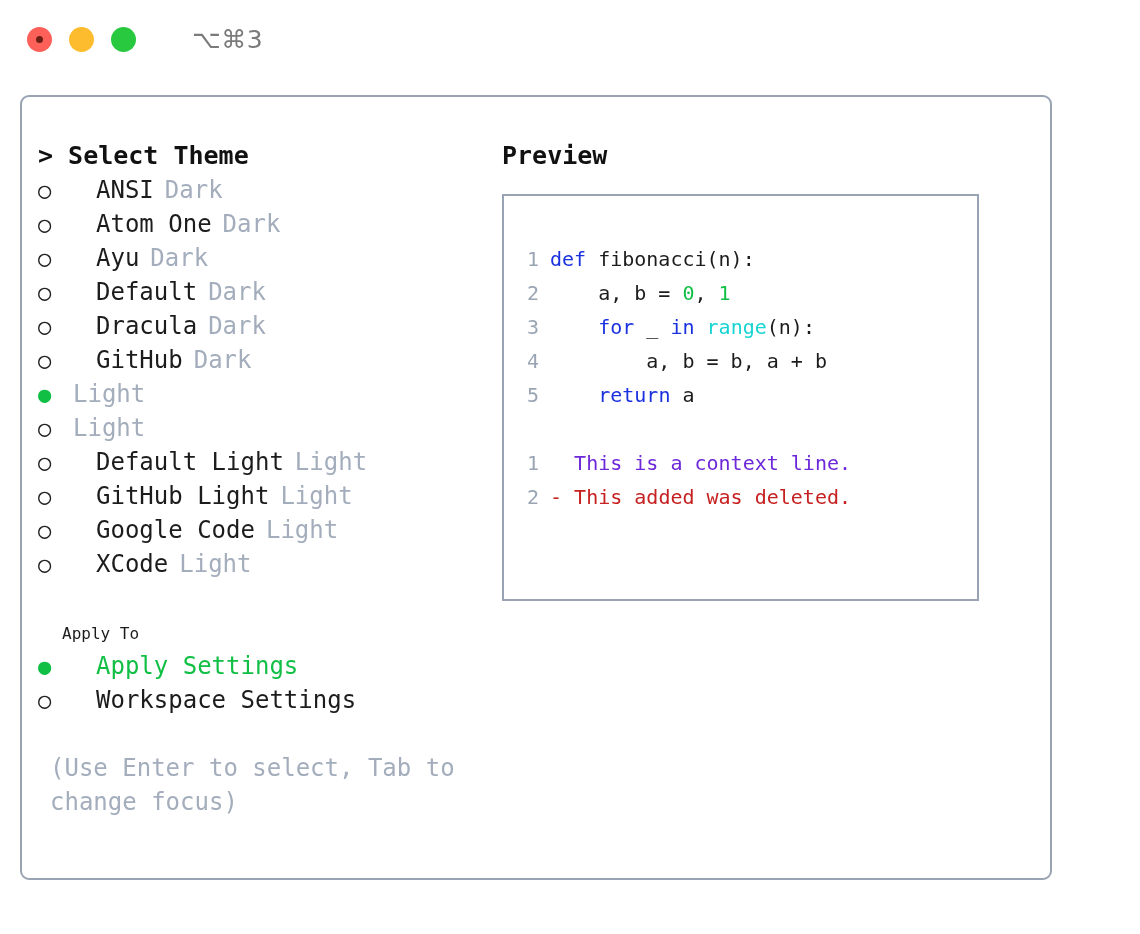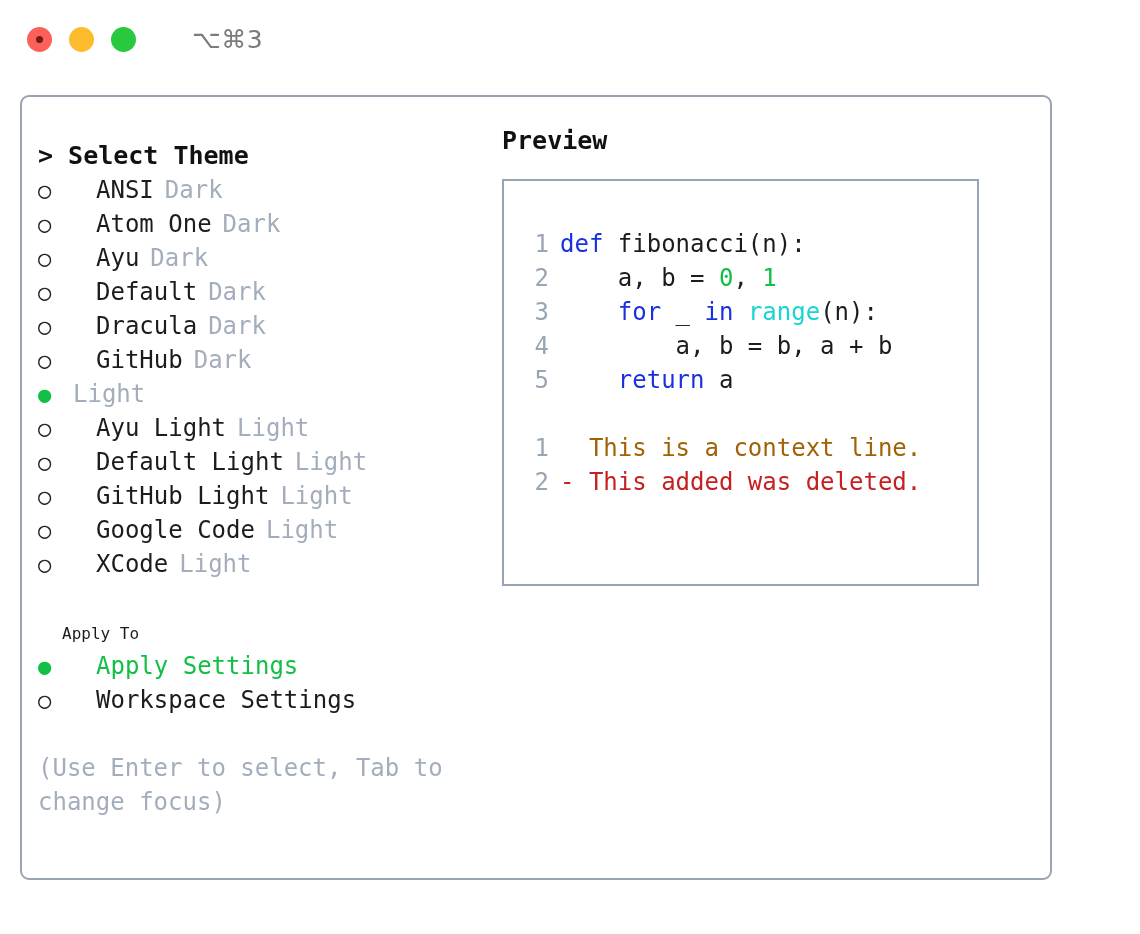--- a/index.html
+++ b/index.html
@@ -129,62 +129,63 @@
   }
 
   .spacer-row { height: 34px; }
 
   #hint {
     margin-top: 34px;
     font-size: 24px;
     line-height: 34px;
     color: #a3adbc;
     width: 410px;
+    margin-left: 12px;
   }
 
   
   #right-col {
     position: absolute;
     left: 480px;
-    top: 27px;
+    top: 42px;
     width: 490px;
   }
   #preview-title {
     font-size: 25px;
     font-weight: bold;
     color: #111111;
     line-height: 34px;
     margin-bottom: 21px;
   }
   #preview-box {
     width: 477px;
     height: 407px;
     border: 2px solid #98a3b3;
     box-sizing: border-box;
     background: #ffffff;
     padding: 46px 0 0 0;
   }
   .code-line {
-    font-size: 24px;
-    line-height: 34px;
-    white-space: pre;
-    padding-left: 23px;
+    font-size: 20px;
+    line-height: 34px;
+    white-space: pre;
+    padding-left: 13px;
   }
   .ln {
     color: #9aa5b4;
     display: inline-block;
     width: 22px;
     text-align: right;
   }
   .gap { display: inline-block; width: 11px; }
   .kw   { color: #1a31e0; }
   .fn   { color: #18d4d4; }
   .num  { color: #11bf45; }
   .plain{ color: #1c1c1c; }
-  .ctx  { color: #a16207; }
+  .ctx  { color: #6d28d9; }
   .del  { color: #c62020; }
   .add  { color: #11c21f; }
   .blank-line { height: 34px; }
 </style>
 </head>
 <body>
 
 <div id="app">
 
   <div id="titlebar">
@@ -201,21 +202,21 @@
     <div id="left-col">
       <div class="hdr">&gt; Select Theme</div>
       <div id="theme-list">
           <div class="opt-row"><span class="bullet off">○</span><span class="opt-label">ANSI</span><span class="opt-tag">Dark</span></div>
           <div class="opt-row"><span class="bullet off">○</span><span class="opt-label">Atom One</span><span class="opt-tag">Dark</span></div>
           <div class="opt-row"><span class="bullet off">○</span><span class="opt-label">Ayu</span><span class="opt-tag">Dark</span></div>
           <div class="opt-row"><span class="bullet off">○</span><span class="opt-label">Default</span><span class="opt-tag">Dark</span></div>
           <div class="opt-row"><span class="bullet off">○</span><span class="opt-label">Dracula</span><span class="opt-tag">Dark</span></div>
           <div class="opt-row"><span class="bullet off">○</span><span class="opt-label">GitHub</span><span class="opt-tag">Dark</span></div>
           <div class="opt-row"><span class="bullet on">●</span><span class="opt-tag">Light</span></div>
-          <div class="opt-row"><span class="bullet off">○</span><span class="opt-label">Ayu Light</span><span class="opt-tag">Light</span></div>
+          <div class="opt-row"><span class="bullet off">○</span><span class="opt-tag">Light</span></div>
           <div class="opt-row"><span class="bullet off">○</span><span class="opt-label">Default Light</span><span class="opt-tag">Light</span></div>
           <div class="opt-row"><span class="bullet off">○</span><span class="opt-label">GitHub Light</span><span class="opt-tag">Light</span></div>
           <div class="opt-row"><span class="bullet off">○</span><span class="opt-label">Google Code</span><span class="opt-tag">Light</span></div>
           <div class="opt-row"><span class="bullet off">○</span><span class="opt-label">XCode</span><span class="opt-tag">Light</span></div>
         </div>
 
       <div class="spacer-row"></div>
 
       <div class="section-head">
         <span class="bullet off"> </span>

